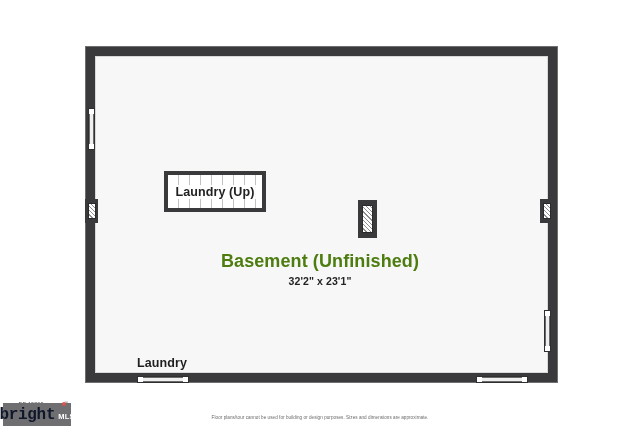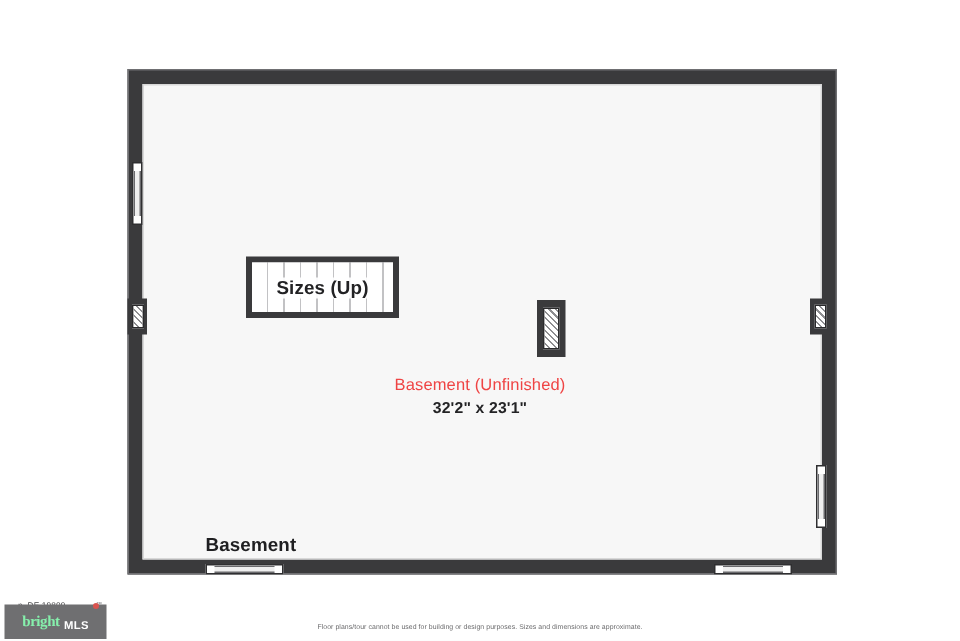--- a/index.html
+++ b/index.html
@@ -154,23 +154,23 @@
   
   #basement-label-group {
     position: absolute;
     left: 0;
     top: 251px;
     width: 640px;
     text-align: center;
     pointer-events: none;
   }
   #basement-name {
-    font-size: 11px;
-    font-weight: normal;
-    color: #ef4444;
+    font-size: 18px;
+    font-weight: bold;
+    color: #4d7c0f;
     letter-spacing: 0.1px;
   }
   #basement-dims {
     margin-top: 3px;
     font-size: 10.5px;
     font-weight: bold;
     color: #232325;
     letter-spacing: 0.1px;
   }
   #laundry-label {
@@ -207,24 +207,24 @@
     width: 68px;
     height: 23px;
     background: #6f6f71;
     display: flex;
     align-items: center;
     justify-content: center;
     gap: 3px;
   }
   #brand-bright {
     position: relative;
-    font-family: Liberation Serif, serif;
-    font-size: 10px;
-    font-weight: bold;
-    color: #86efac;
+    font-family: Liberation Mono, monospace;
+    font-size: 16px;
+    font-weight: bold;
+    color: #0f172a;
     letter-spacing: -0.3px;
     line-height: 1;
   }
   #brand-dot {
     position: absolute;
     right: 5px;
     top: -1px;
     width: 4px;
     height: 4px;
     border-radius: 50%;
@@ -286,30 +286,30 @@
   <div class="window-h" style="left:476px; top:376px; width:52px; height:7px;"></div>
 
   <div class="hatch-frame" style="left:358px; top:200px; width:19px; height:38px;">
     <div class="hatch-box" style="position:relative; width:11px; height:28px;">
       <div class="hatch-fill"></div>
     </div>
   </div>
 
   <div id="stairs-block">
     <div id="stairs-inner">
-      <span id="stairs-label">Sizes (Up)</span>
+      <span id="stairs-label">Laundry (Up)</span>
     </div>
   </div>
 
   <div id="basement-label-group">
     <div id="basement-name">Basement (Unfinished)</div>
     <div id="basement-dims">32'2" x 23'1"</div>
   </div>
 
-  <div id="laundry-label">Basement</div>
+  <div id="laundry-label">Laundry</div>
 
 </div>
 
 <div id="footer-bar"></div>
 
 <div id="address-text">n, DE 19809</div>
 
 <div id="brand-tm">™</div>
 
 <div id="bright-mls-logo">

